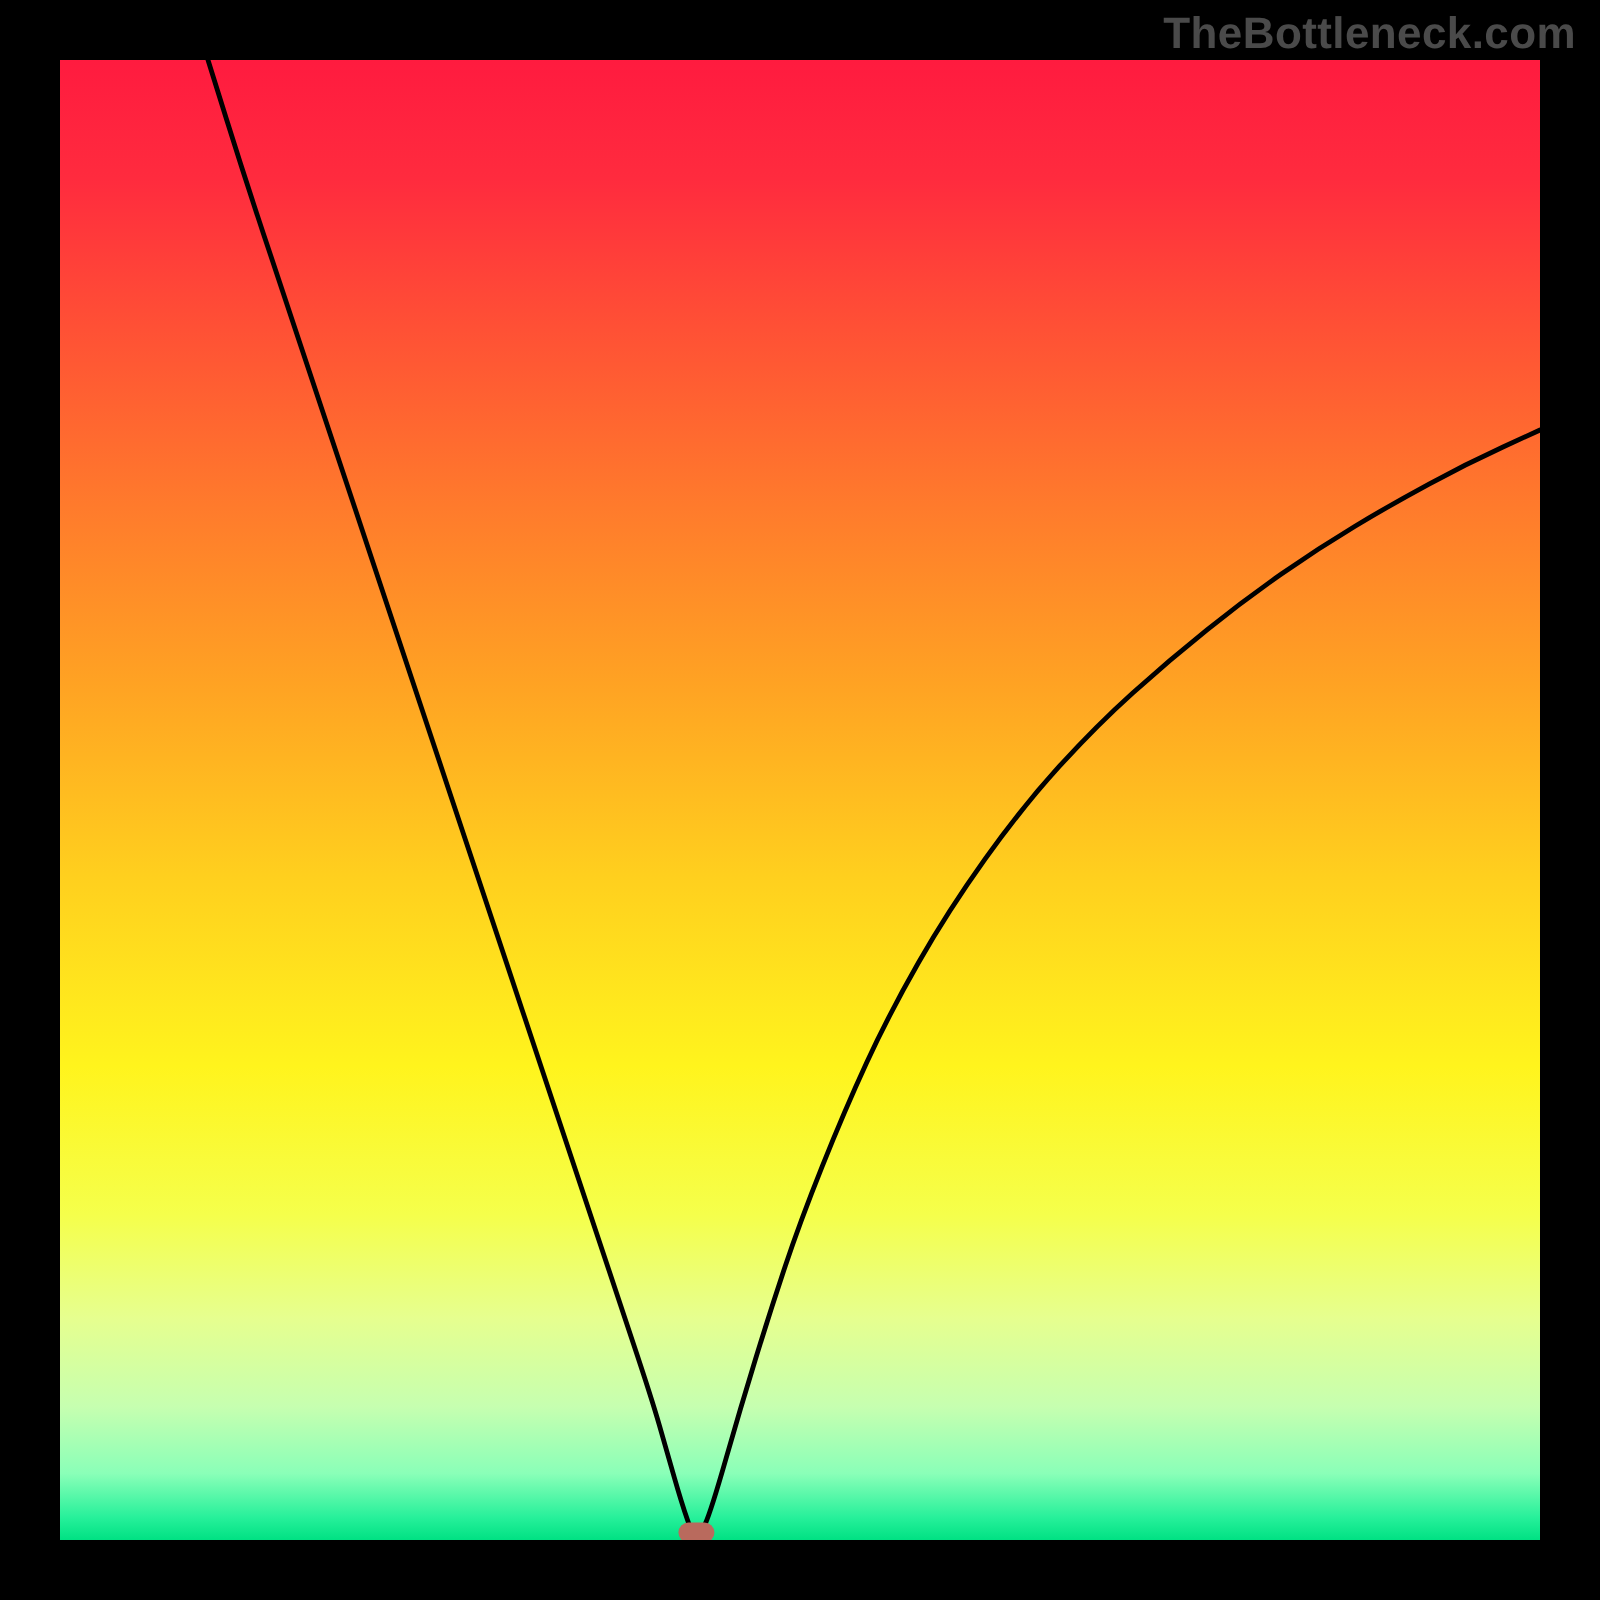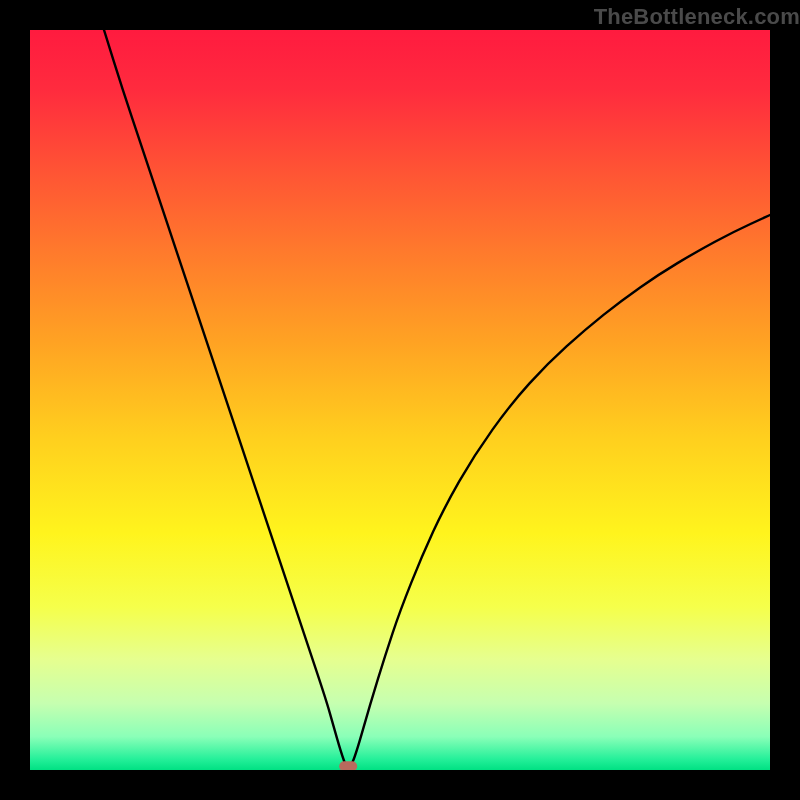--- a/index.html
+++ b/index.html
@@ -20,21 +20,21 @@
   .plot {
     position: absolute;
     left: 30px;
     top: 30px;
     width: 740px;
     height: 740px;
   }
   .watermark {
     position: absolute;
     top: 4px;
-    right: 0;
+    right: 12px;
     color: #4a4a4a;
     font-size: 22px;
     font-weight: 600;
     letter-spacing: 0.2px;
   }
 </style>
 </head>
 <body>
 
 <div class="frame">

